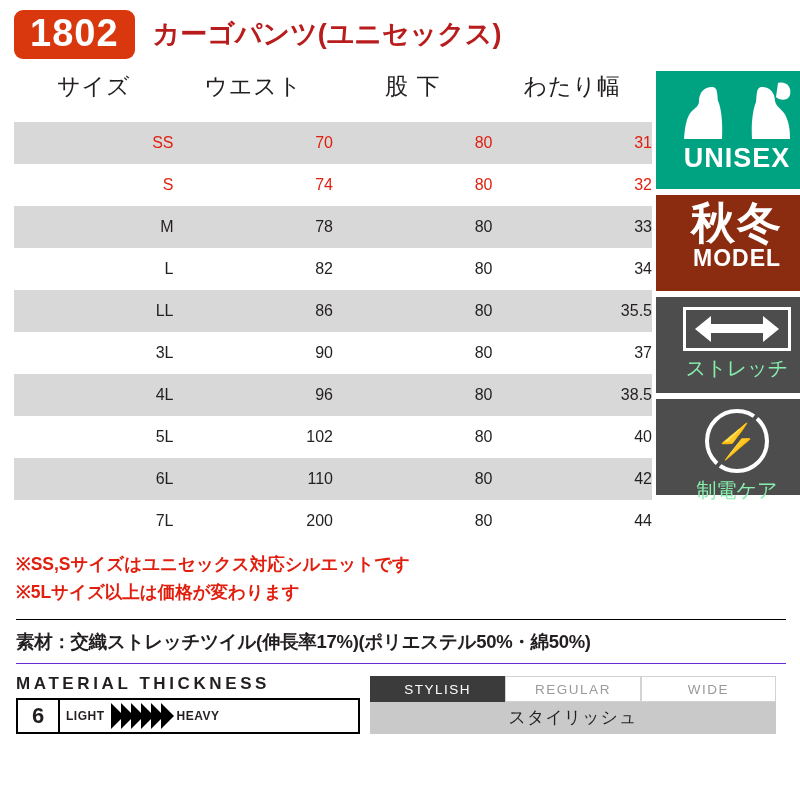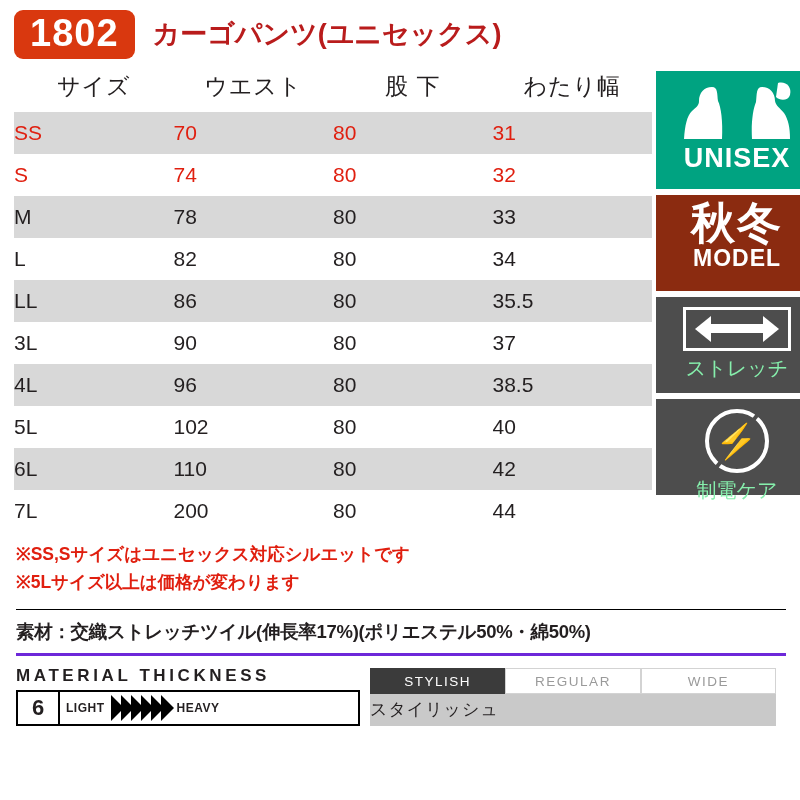--- a/index.html
+++ b/index.html
@@ -60,26 +60,26 @@
   table.size-table {
     border-collapse: collapse;
     width: 638px;
     table-layout: fixed;
   }
   table.size-table th {
     font-size: 23px;
     font-weight: normal;
     color: #231f20;
     text-align: center;
-    padding: 6px 0 10px 0;
+    padding: 6px 0 20px 0;
     letter-spacing: 1px;
   }
   table.size-table td {
-    font-size: 21px;
-    text-align: left;
+    font-size: 16px;
+    text-align: right;
     padding: 6px 0 6px 0;
     height: 30px;
     color: #231f20;
   }
   table.size-table tr.alt td {
     background: #d8d8d8;
   }
   table.size-table tr.highlight td {
     color: #e01f0f;
   }
@@ -93,21 +93,21 @@
     line-height: 1.65;
     padding-left: 2px;
   }
 
   
   .material {
     margin: 12px 14px 0 16px;
     font-size: 18.5px;
     font-weight: bold;
     border-top: 1px solid #000;
-    border-bottom: 3px solid #6d28d9;
+    border-bottom: 1px solid #6d28d9;
     padding: 9px 0 9px 0;
     width: 770px;
     box-sizing: border-box;
     letter-spacing: -0.3px;
   }
 
   
   .badge {
     width: 162px;
     box-sizing: border-box;
@@ -308,20 +308,21 @@
   }
   .fit-cell.active {
     background: #3b3b3b;
     color: #ffffff;
     border-color: #3b3b3b;
   }
   .fit-label {
     background: #c9c9c9;
     color: #231f20;
     font-size: 17px;
+    text-align: center;
     padding: 4px 0 5px 0;
     letter-spacing: 1px;
   }
 </style>
 </head>
 <body>
 
 <div class="header">
   <div class="product-code">1802</div>
   <div class="product-name">カーゴパンツ(ユニセックス)</div>

